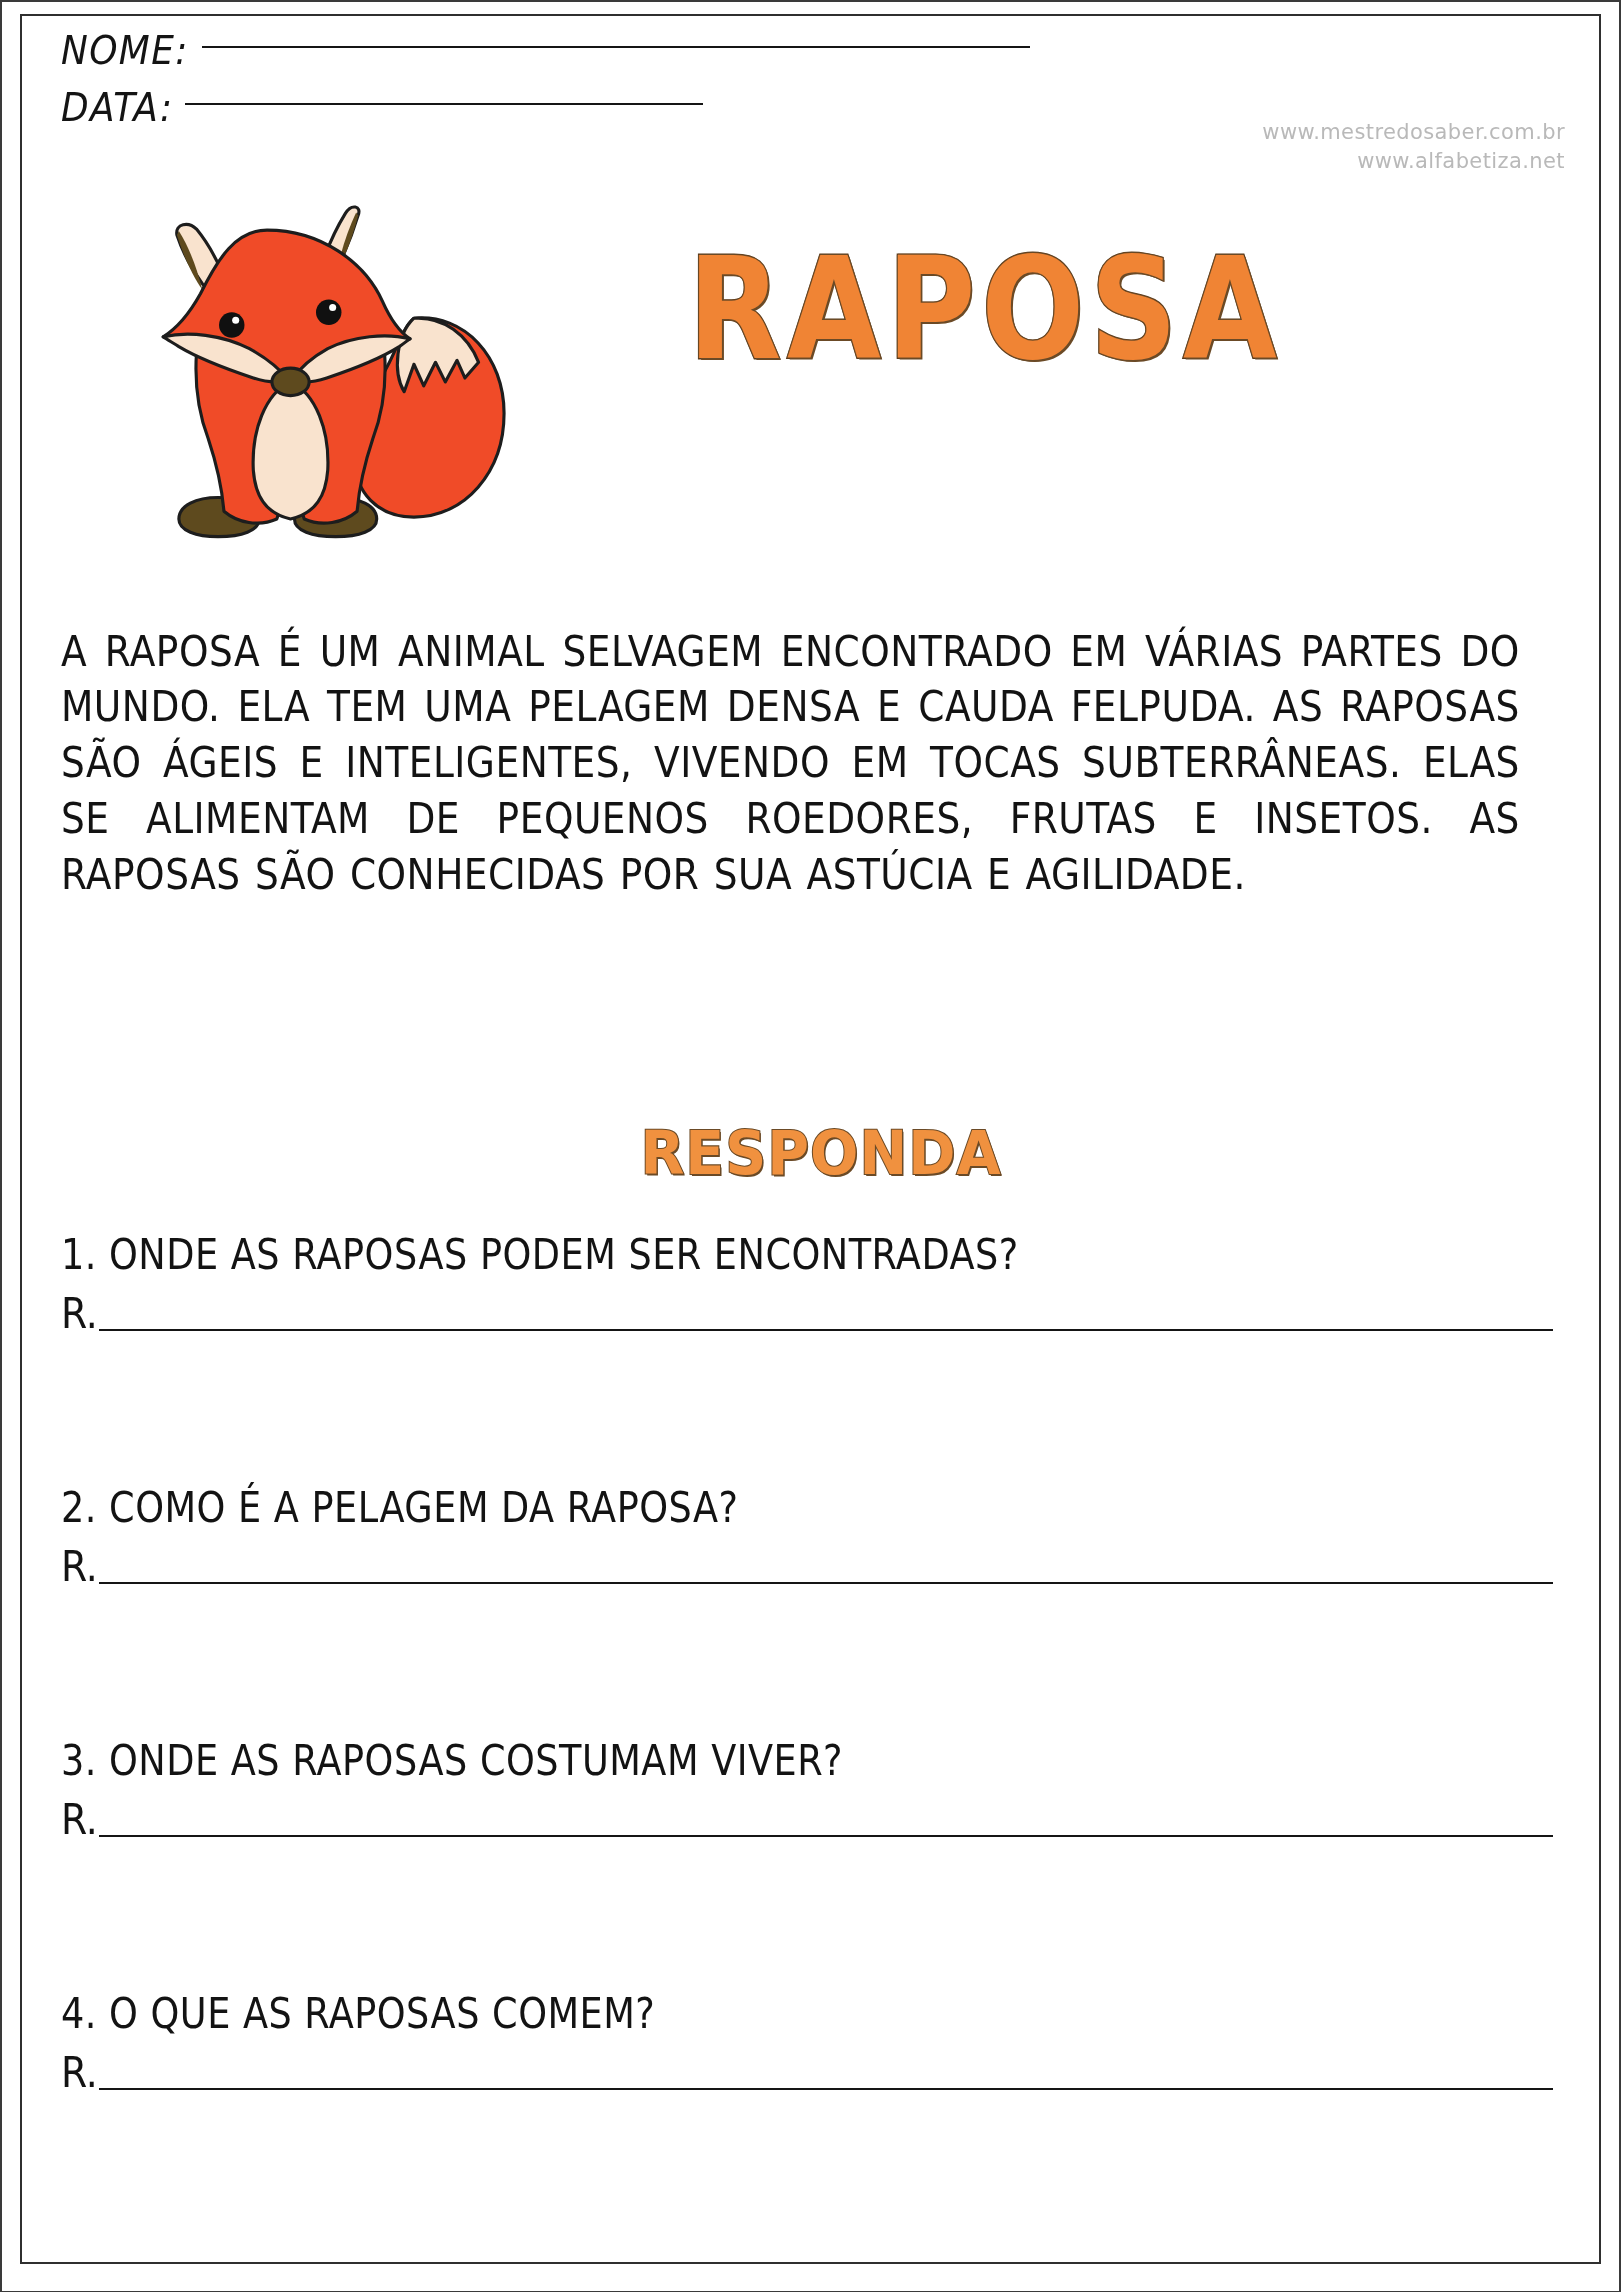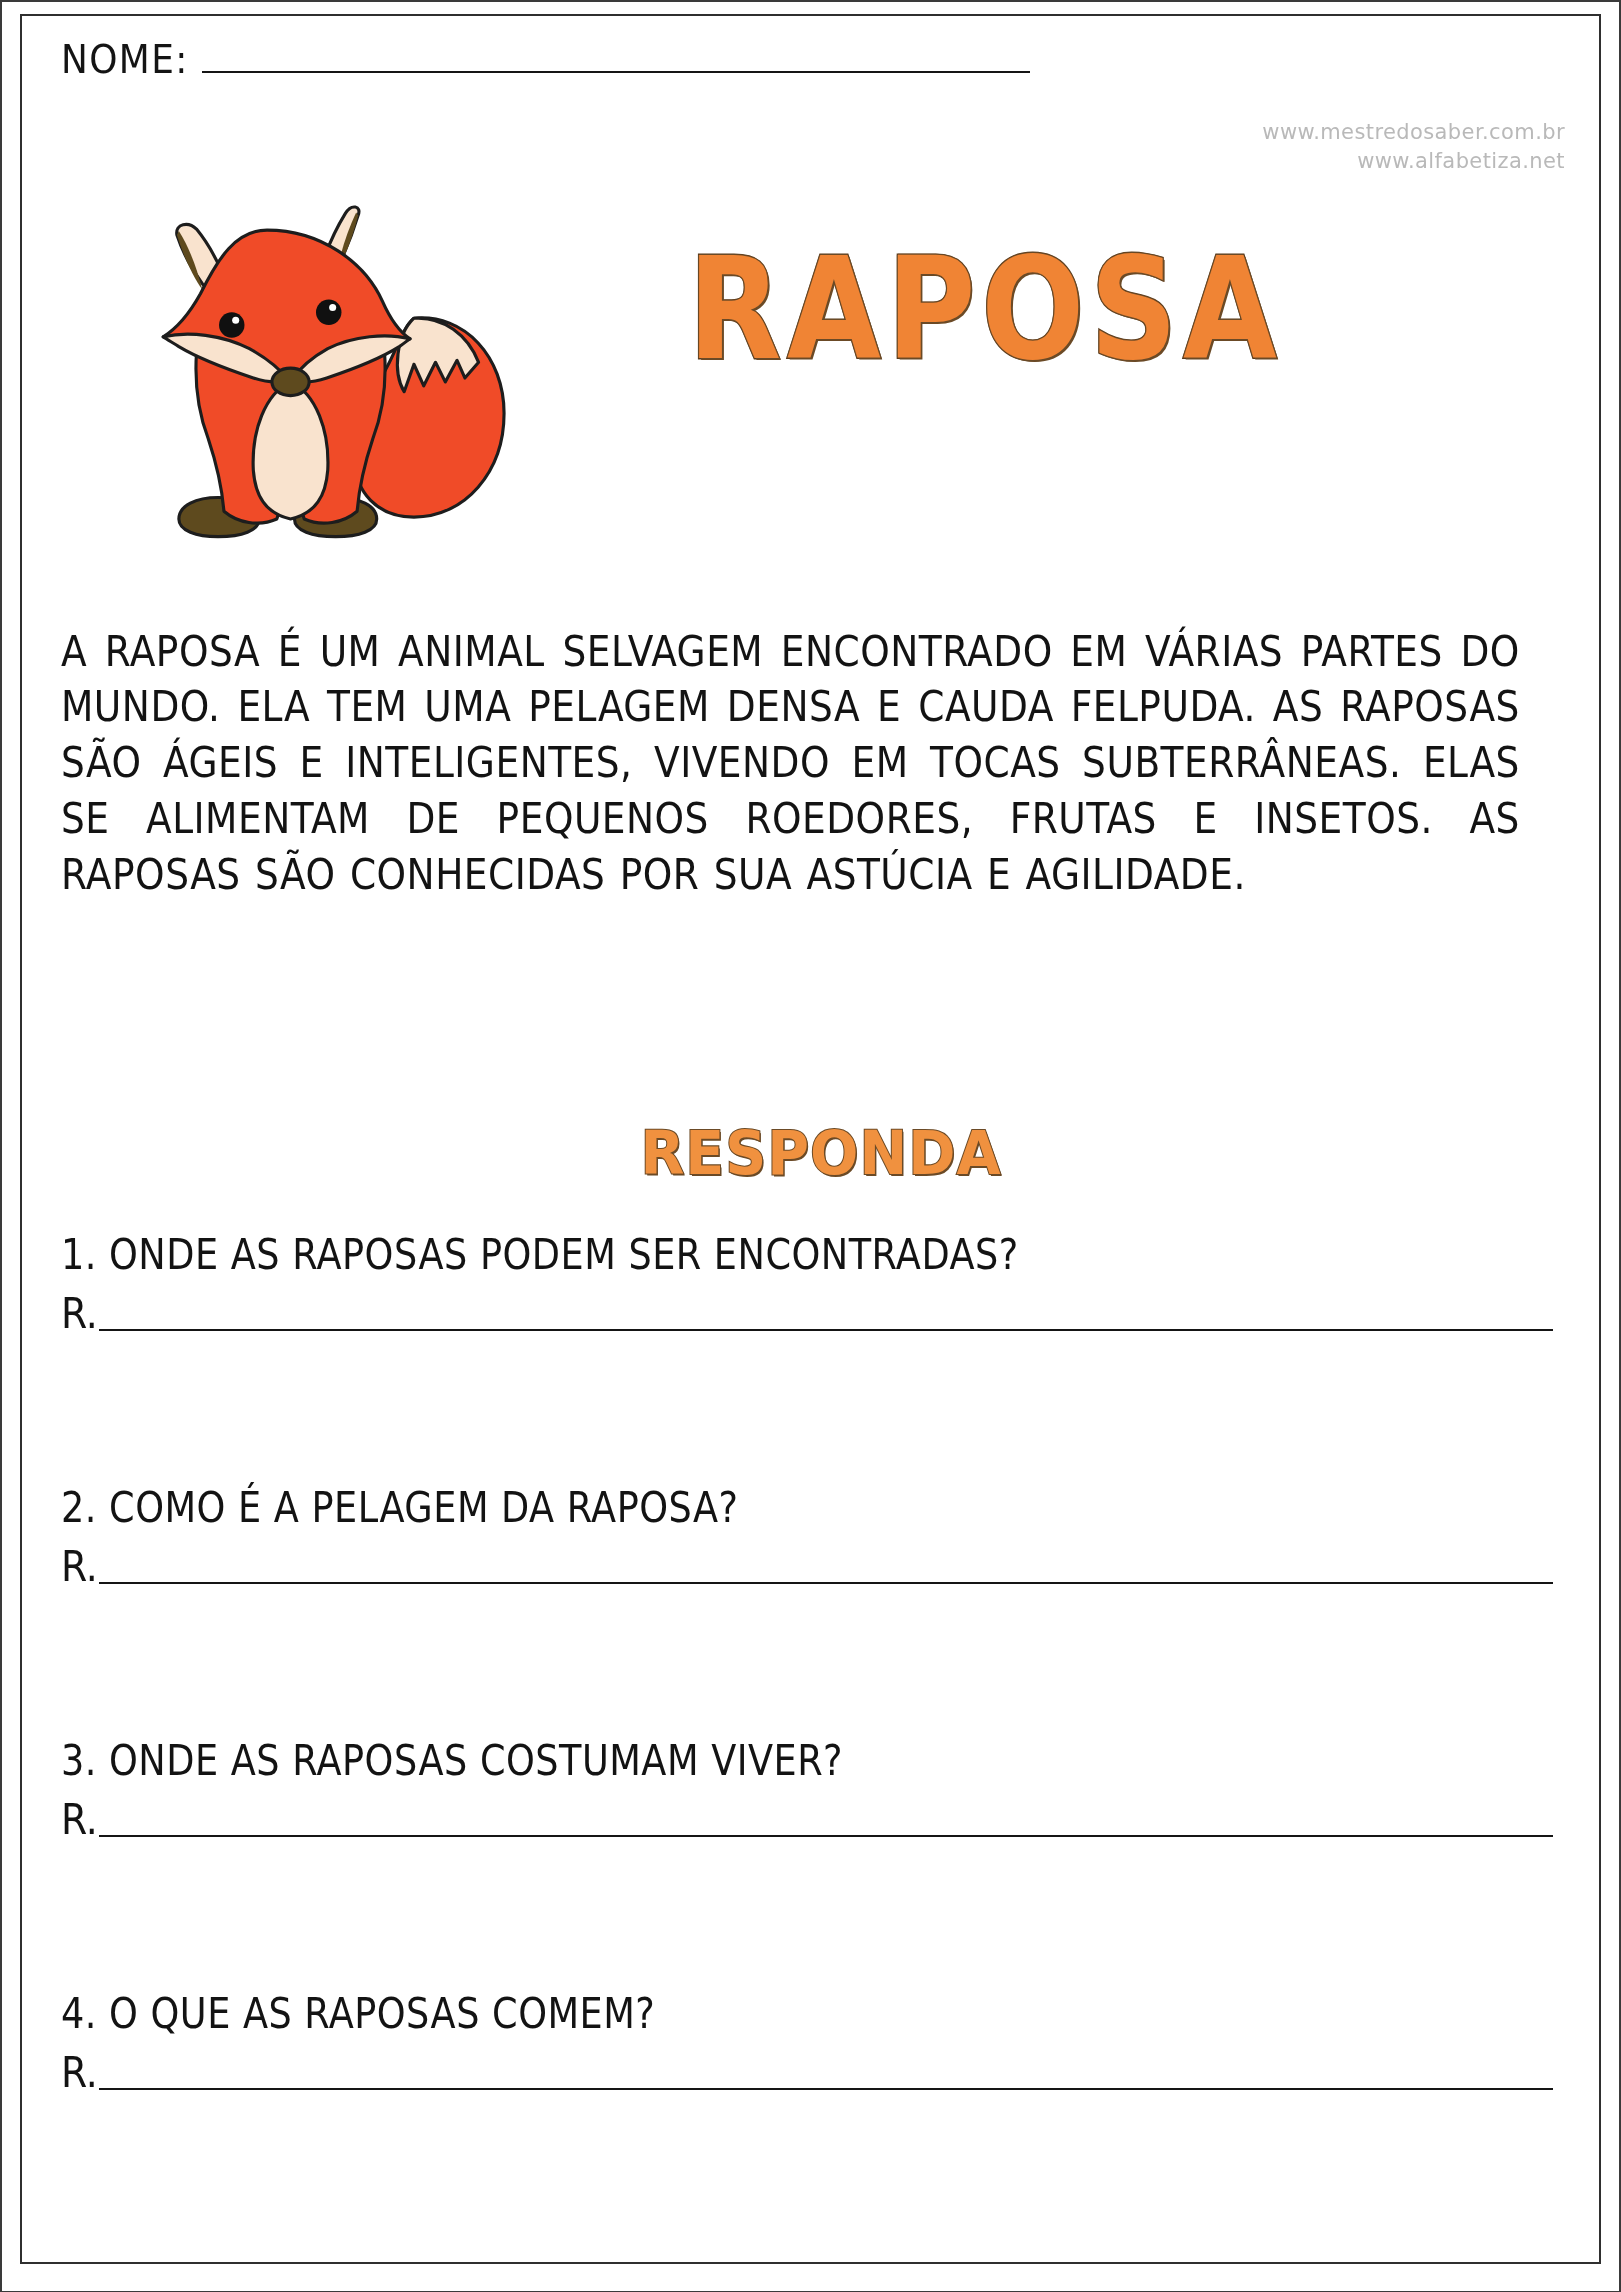--- a/index.html
+++ b/index.html
@@ -39,22 +39,23 @@
     position: absolute;
     left: 59px;
     top: 19.6px;
     width: 1504px;
     height: 2225px;
   }
 
   
   .field-row {
     display: flex;
-    align-items: flex-end;
+    align-items: center;
     height: 57px;
+    font-style: italic;
   }
   .field-label {
     font-family: "DejaVu Sans", sans-serif;
     font-size: 39px;
     letter-spacing: 1.5px;
     color: #141414;
     line-height: 1;
     white-space: pre;
     transform: scaleX(0.92);
     transform-origin: left bottom;
@@ -206,20 +207,24 @@
 
 <div class="page">
   <div class="inner-frame"></div>
 
   <div class="content">
 
     <div class="field-row">
       <span class="field-label">NOME:</span>
       <span class="field-rule rule-nome"></span>
     </div>
+    <div class="field-row">
+      <span class="field-label">DATA:</span>
+      <span class="field-rule rule-data"></span>
+    </div>
 
     <div class="credits">
       <div>www.mestredosaber.com.br</div>
       <div>www.alfabetiza.net</div>
     </div>
 
     <div class="hero">
 
       <div class="fox-wrap">
         <svg viewBox="0 0 400 390" xmlns="http://www.w3.org/2000/svg">

